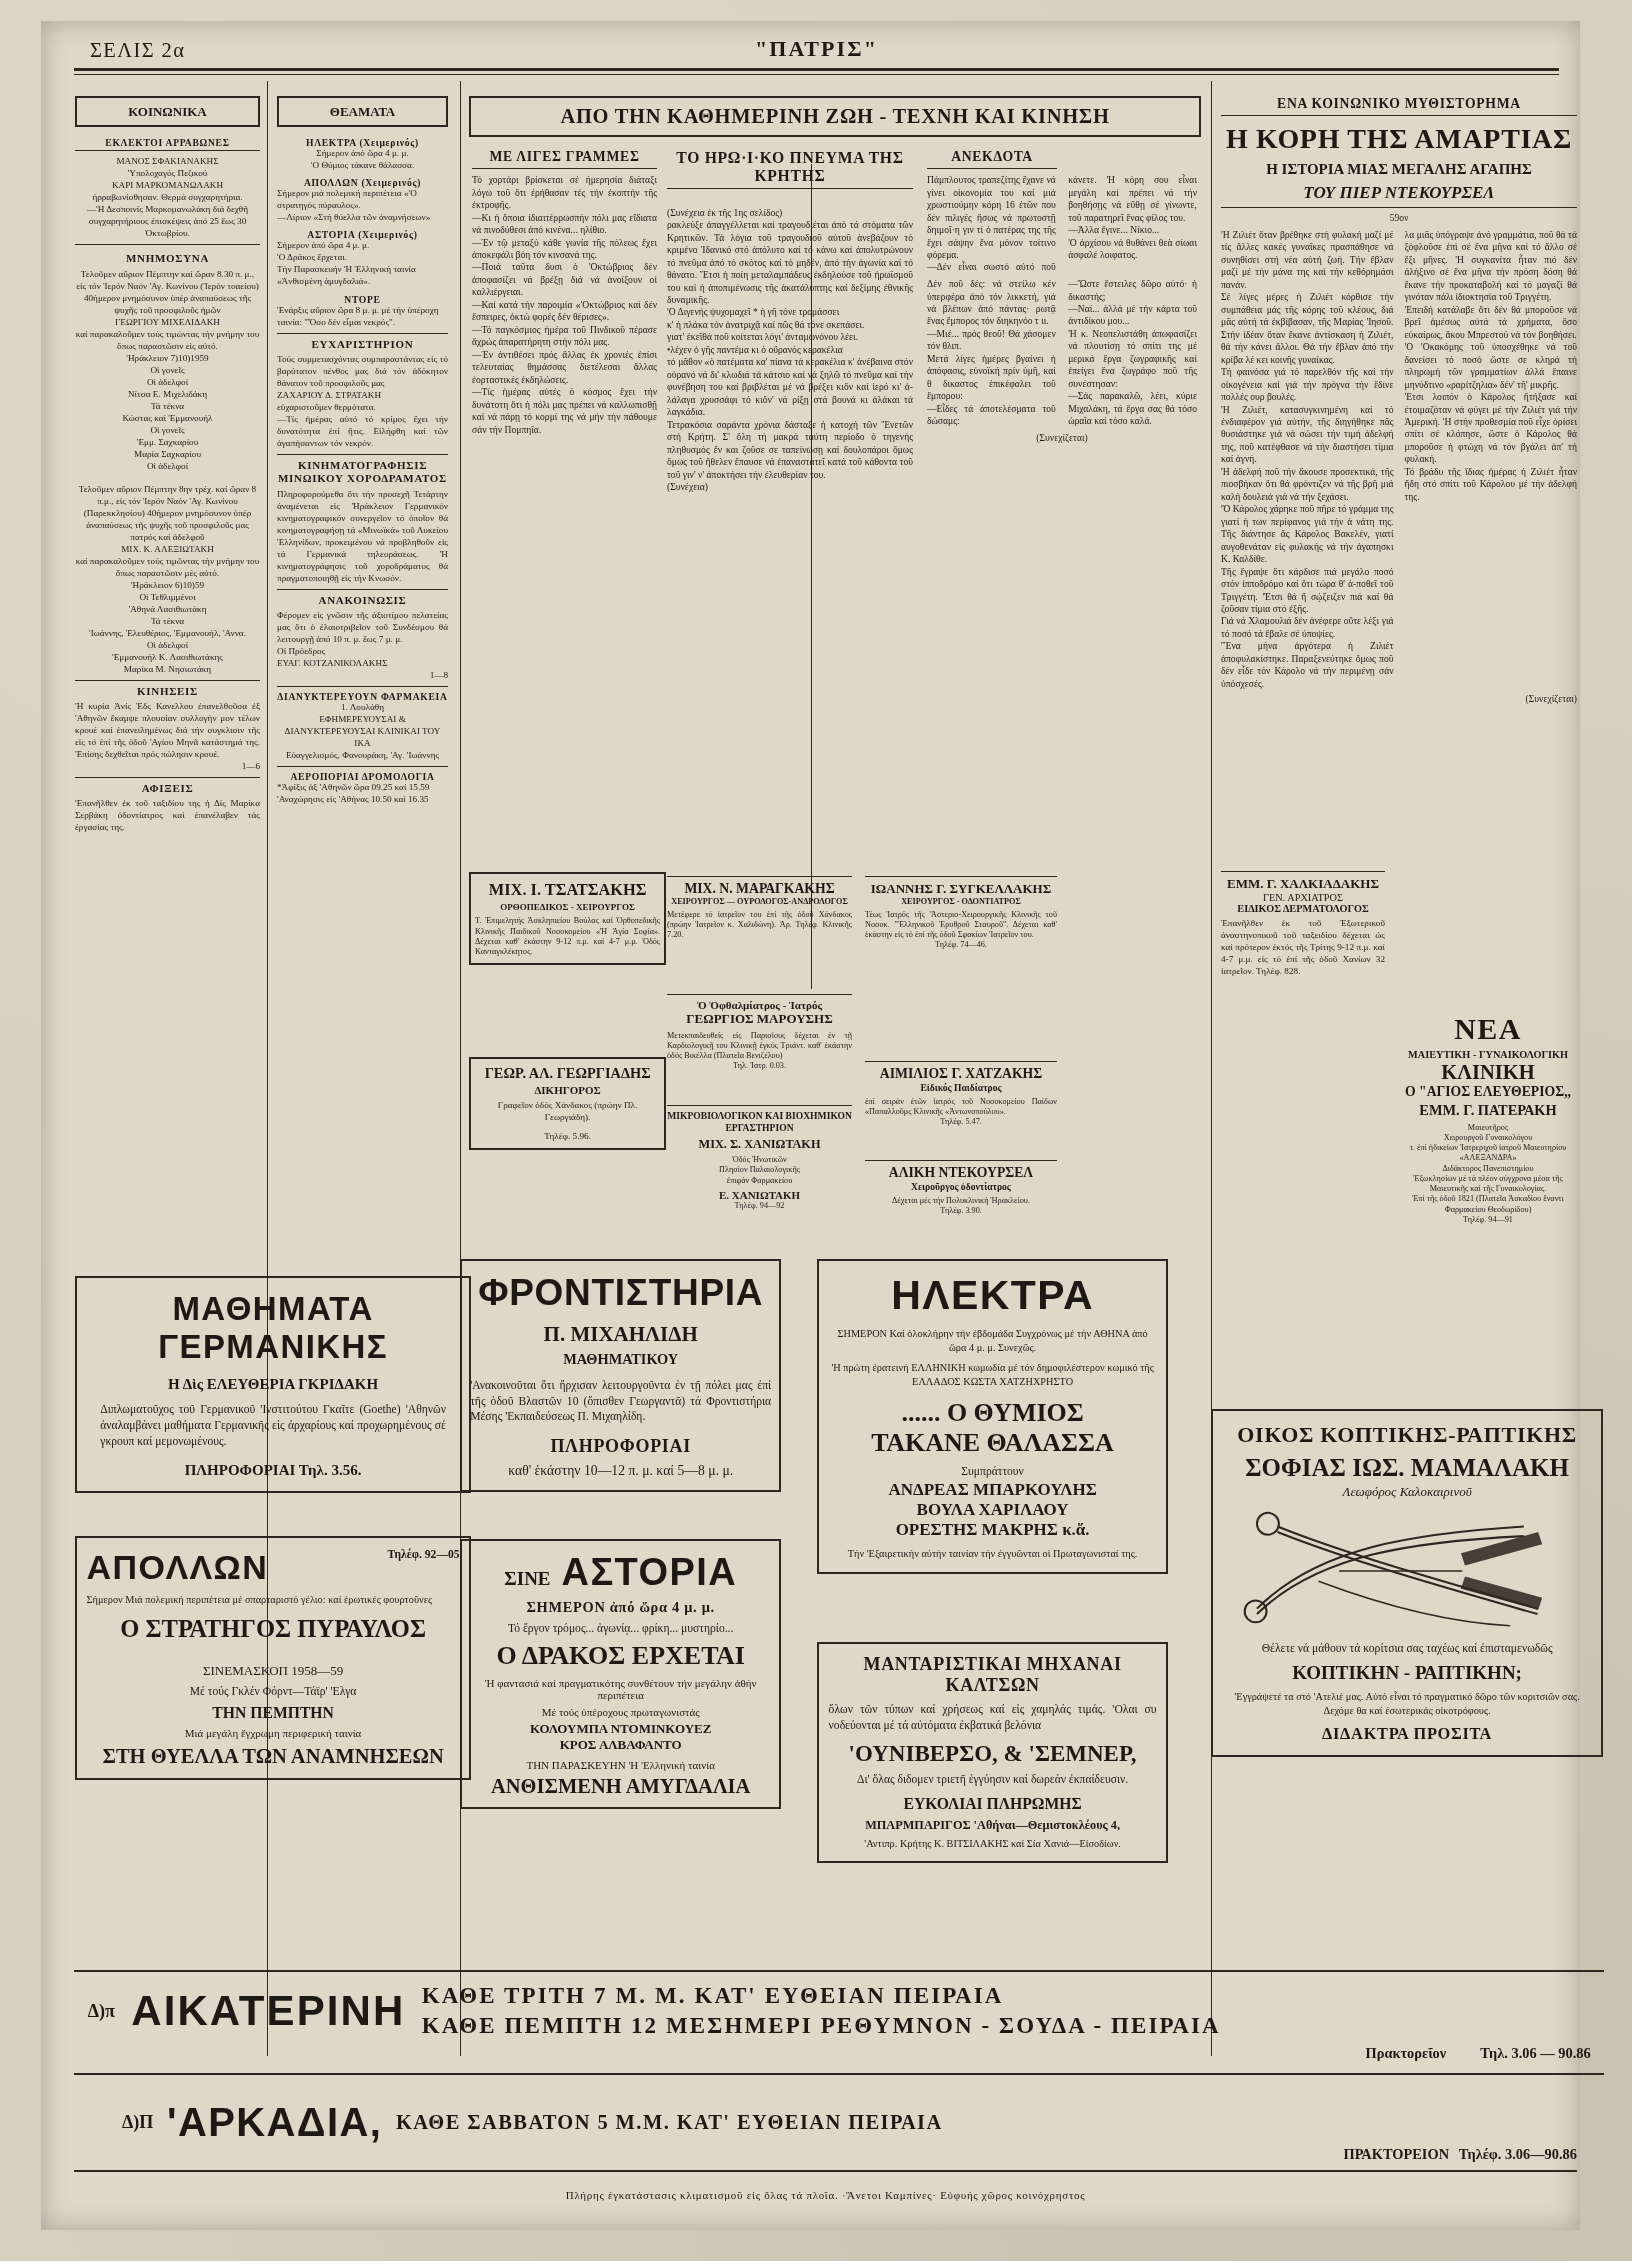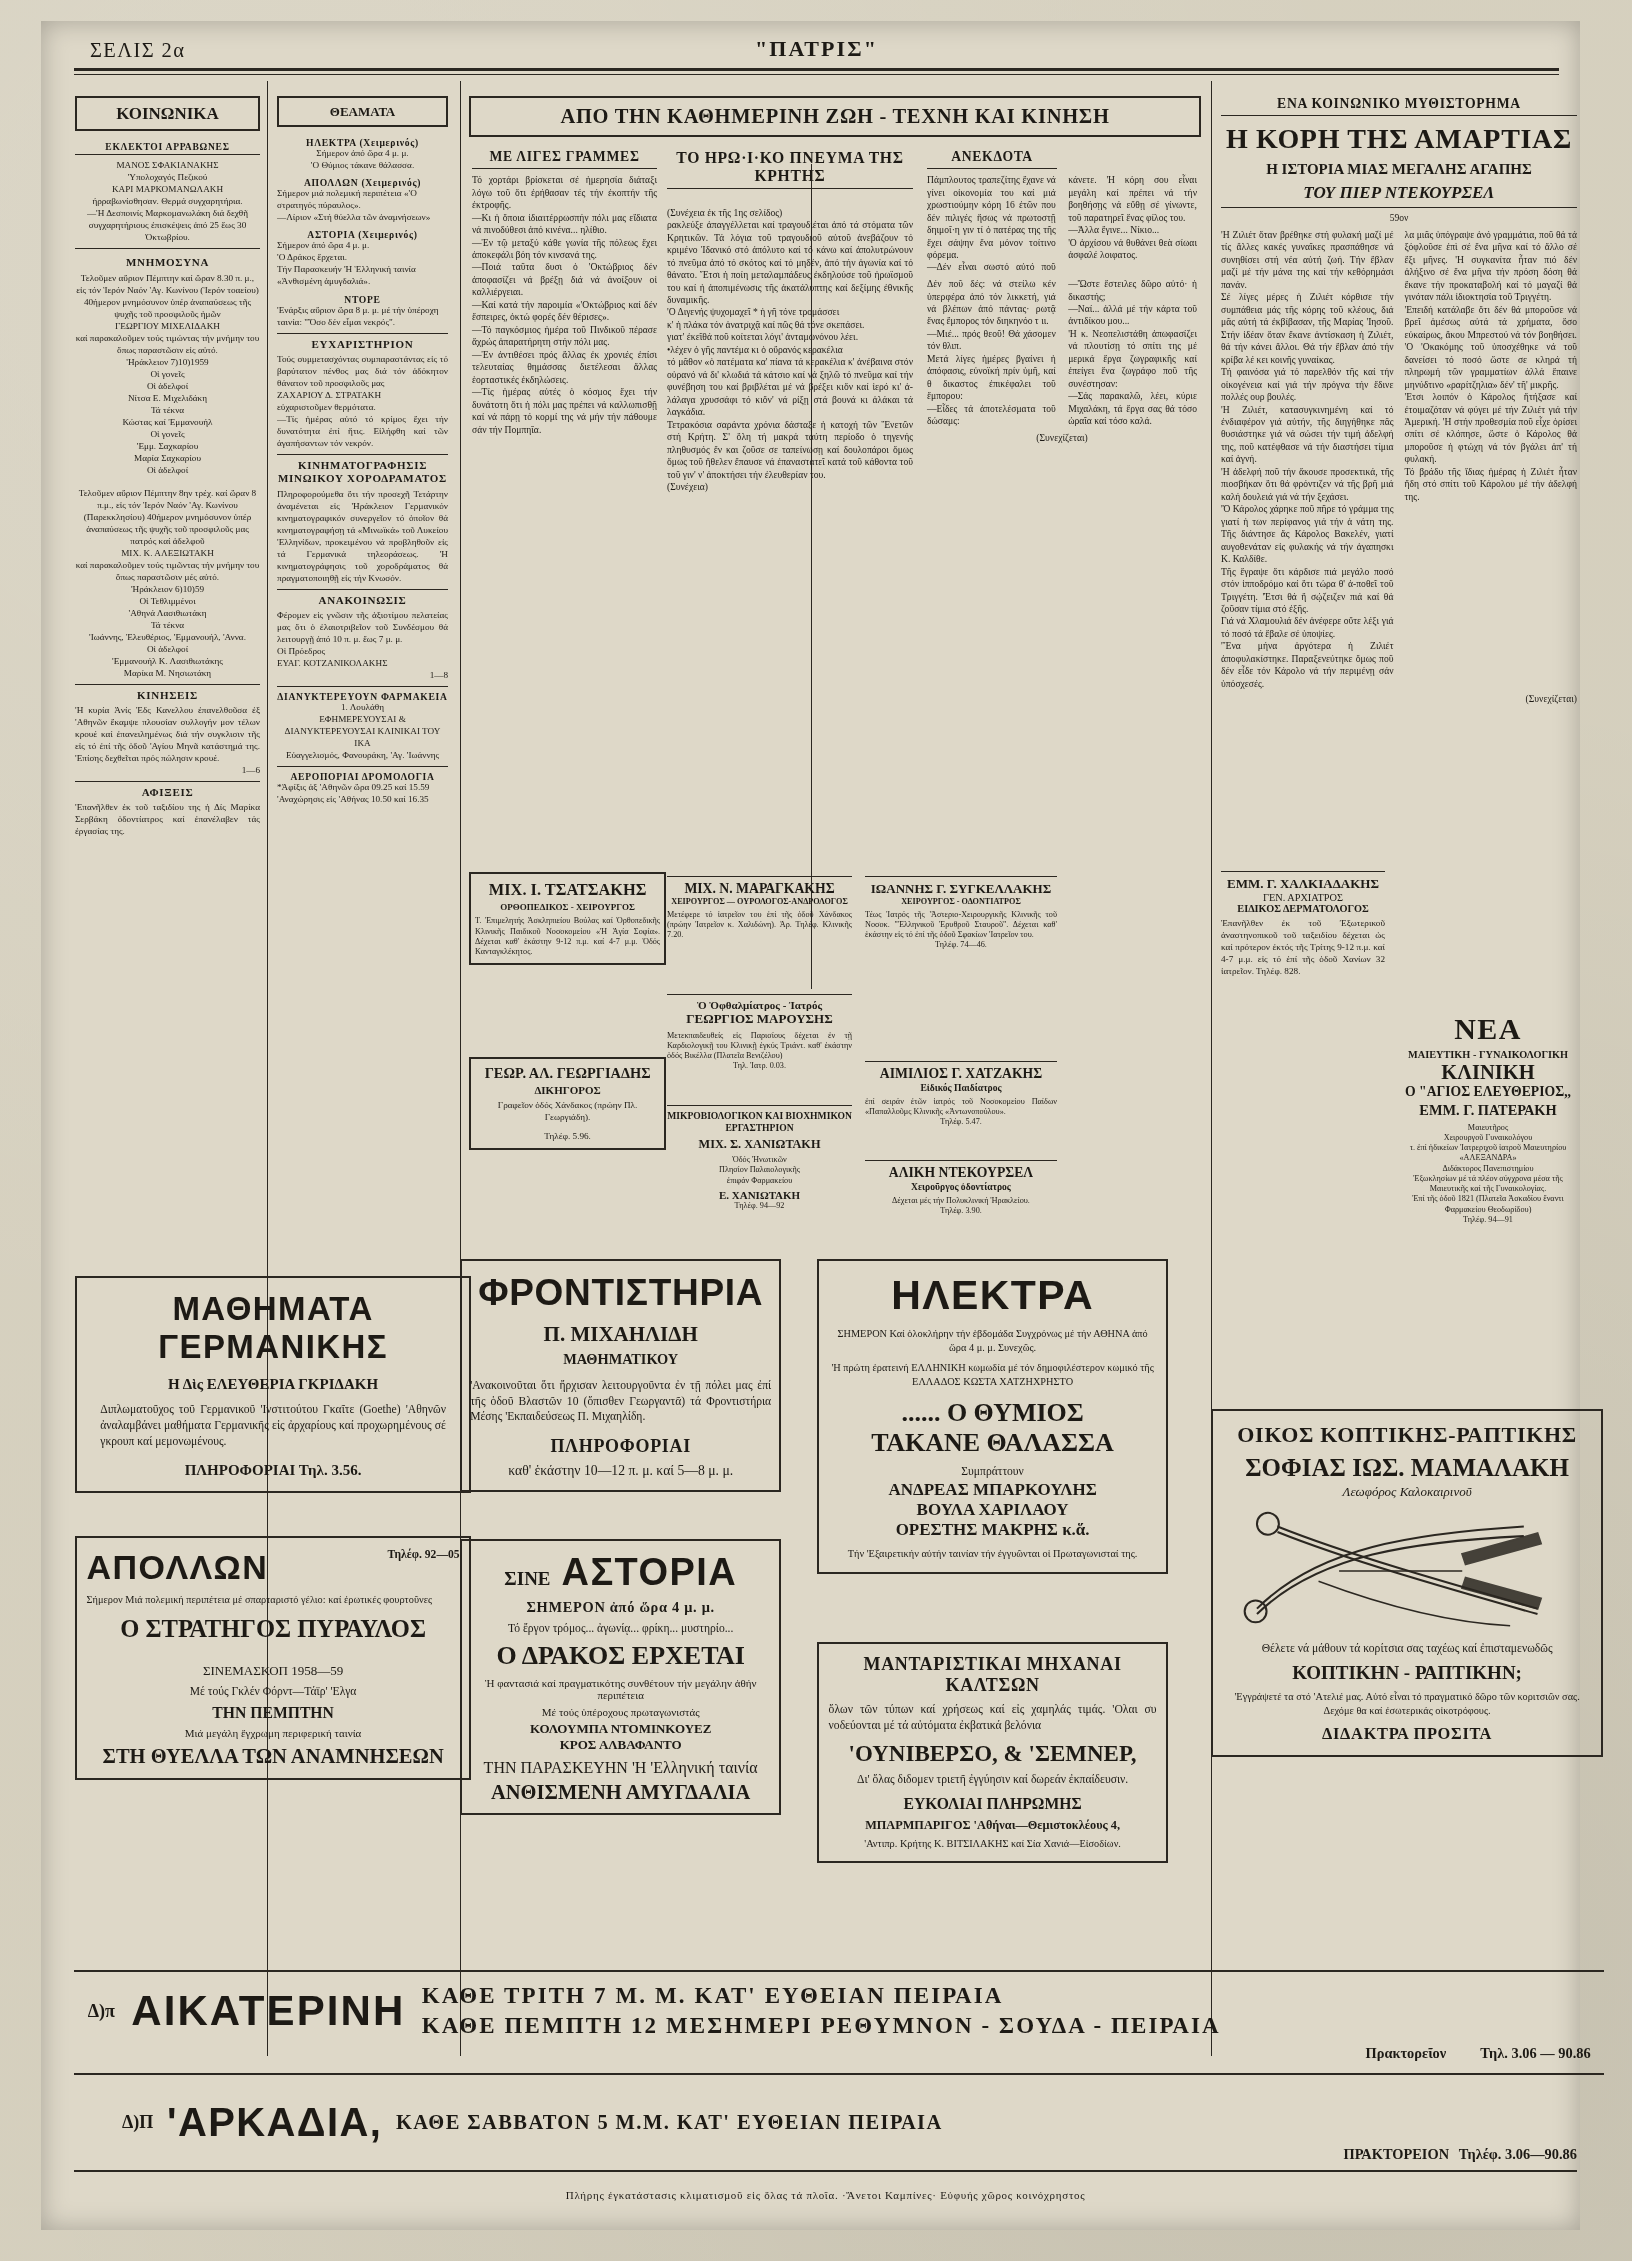--- a/index.html
+++ b/index.html
@@ -56,21 +56,21 @@
   </div>
   <div class="rule"></div>
   <div class="rule2"></div>
 
   <div class="colrule" style="left:267px;"></div>
   <div class="colrule" style="left:460px;"></div>
   <div class="colrule" style="left:811px;top:164px;bottom:1272px;"></div>
   <div class="colrule" style="left:1211px;"></div>
 
   <div class="col" style="left:75px;top:96px;width:185px;">
-    <div class="titlebar" style="font-size:17px;padding:5.5px 1.4px;">ΚΟΙΝΩΝΙΚΑ</div>
+    <div class="titlebar" style="font-size:13px;padding:5.5px 1.4px;">ΚΟΙΝΩΝΙΚΑ</div>
     <div class="hdr-xs" style="margin-top:9.6px;border-bottom:1.4px solid #2b2721;padding-bottom:2.1px;">ΕΚΛΕΚΤΟΙ ΑΡΡΑΒΩΝΕΣ</div>
     <div class="xs ctr" style="margin-top:5.5px;white-space:pre-line;">ΜΑΝΟΣ ΣΦΑΚΙΑΝΑΚΗΣ
 'Υπολοχαγός Πεζικού
 ΚΑΡΙ ΜΑΡΚΟΜΑΝΩΛΑΚΗ
 ήρραβωνίσθησαν. Θερμά συγχαρητήρια.
 —'Η Δεσποινίς Μαρκομανωλάκη διά δεχθῆ συγχαρητήριους ἐπισκέψεις ἀπό 25 ἕως 30 Ὀκτωβρίου.</div>
     <div class="hl"></div>
     <div class="hdr-sm" style="margin-top:6.8px;">ΜΝΗΜΟΣΥΝΑ</div>
     <div class="xs ctr" style="margin-top:5.5px;white-space:pre-line;">Τελοῦμεν αὔριον Πέμπτην καί ὥραν 8.30 π. μ., εἰς τόν Ἱερόν Ναόν 'Αγ. Κωνίνου (Ἱερόν τοαείου) 40ήμερον μνημόσυνον ὑπέρ ἀναπαύσεως τῆς ψυχῆς τοῦ προσφιλοῦς ἡμῶν
 ΓΕΩΡΓΙΟΥ ΜΙΧΕΛΙΔΑΚΗ
@@ -341,21 +341,21 @@
       <div class="bold" style="font-size:19px;">ΣΙΝΕ</div>
       <div class="bold" style="font-size:38px;letter-spacing:1.4px;font-family:'Liberation Sans',sans-serif;">ΑΣΤΟΡΙΑ</div>
     </div>
     <div class="ctr bold" style="font-size:14.4px;margin-top:5.5px;letter-spacing:0.7px;">ΣΗΜΕΡΟΝ ἀπό ὥρα 4 μ. μ.</div>
     <div class="ctr" style="font-size:11.6px;margin-top:5.5px;">Τό ἔργον τρόμος... ἀγωνίᾳ... φρίκη... μυστηρίο...</div>
     <div class="ctr bold" style="font-size:26px;margin-top:6.8px;">Ο ΔΡΑΚΟΣ ΕΡΧΕΤΑΙ</div>
     <div class="ctr" style="font-size:11px;margin-top:5.5px;">Ἡ φαντασιά καί πραγματικότης συνθέτουν τήν μεγάλην ἀθήν περιπέτεια</div>
     <div class="ctr" style="font-size:11px;margin-top:5.5px;">Μέ τούς ὑπέροχους πρωταγωνιστάς</div>
     <div class="ctr bold" style="font-size:13px;margin-top:2.7px;white-space:pre-line;">ΚΟΛΟΥΜΠΑ ΝΤΟΜΙΝΚΟΥΕΖ
 ΚΡΟΣ ΑΛΒΑΦΑΝΤΟ</div>
-    <div class="ctr" style="font-size:16px;margin-top:5.5px;text-align:center;">ΤΗΝ ΠΑΡΑΣΚΕΥΗΝ 'Η 'Ελληνική ταινία</div>
+    <div class="ctr" style="font-size:11px;margin-top:5.5px;text-align:center;">ΤΗΝ ΠΑΡΑΣΚΕΥΗΝ 'Η 'Ελληνική ταινία</div>
     <div class="ctr bold" style="font-size:20.5px;margin-top:4.1px;">ΑΝΘΙΣΜΕΝΗ ΑΜΥΓΔΑΛΙΑ</div>
   </div>
 
   <div class="col ad2" style="left:817px;top:1259px;width:328px;padding:11px 9.6px;">
     <div class="ctr bold" style="font-size:41px;letter-spacing:1.4px;font-family:'Liberation Sans',sans-serif;">ΗΛΕΚΤΡΑ</div>
     <div class="sm ctr" style="margin-top:8.2px;">ΣΗΜΕΡΟΝ Καί ὁλοκλήρην τήν ἑβδομάδα Συγχρόνως μέ τήν ΑΘΗΝΑ ἀπό ὥρα 4 μ. μ. Συνεχῶς.</div>
     <div class="sm ctr" style="margin-top:6.8px;">'Η πρώτη ἐρατεινή ΕΛΛΗΝΙΚΗ κωμωδία μέ τόν δημοφιλέστερον κωμικό τῆς ΕΛΛΑΔΟΣ ΚΩΣΤΑ ΧΑΤΖΗΧΡΗΣΤΟ</div>
     <div class="ctr bold" style="font-size:26px;margin-top:9.6px;">...... Ο ΘΥΜΙΟΣ</div>
     <div class="ctr bold" style="font-size:26px;">ΤΑΚΑΝΕ ΘΑΛΑΣΣΑ</div>
     <div class="ctr" style="font-size:11.6px;margin-top:6.8px;">Συμπράττουν</div>

